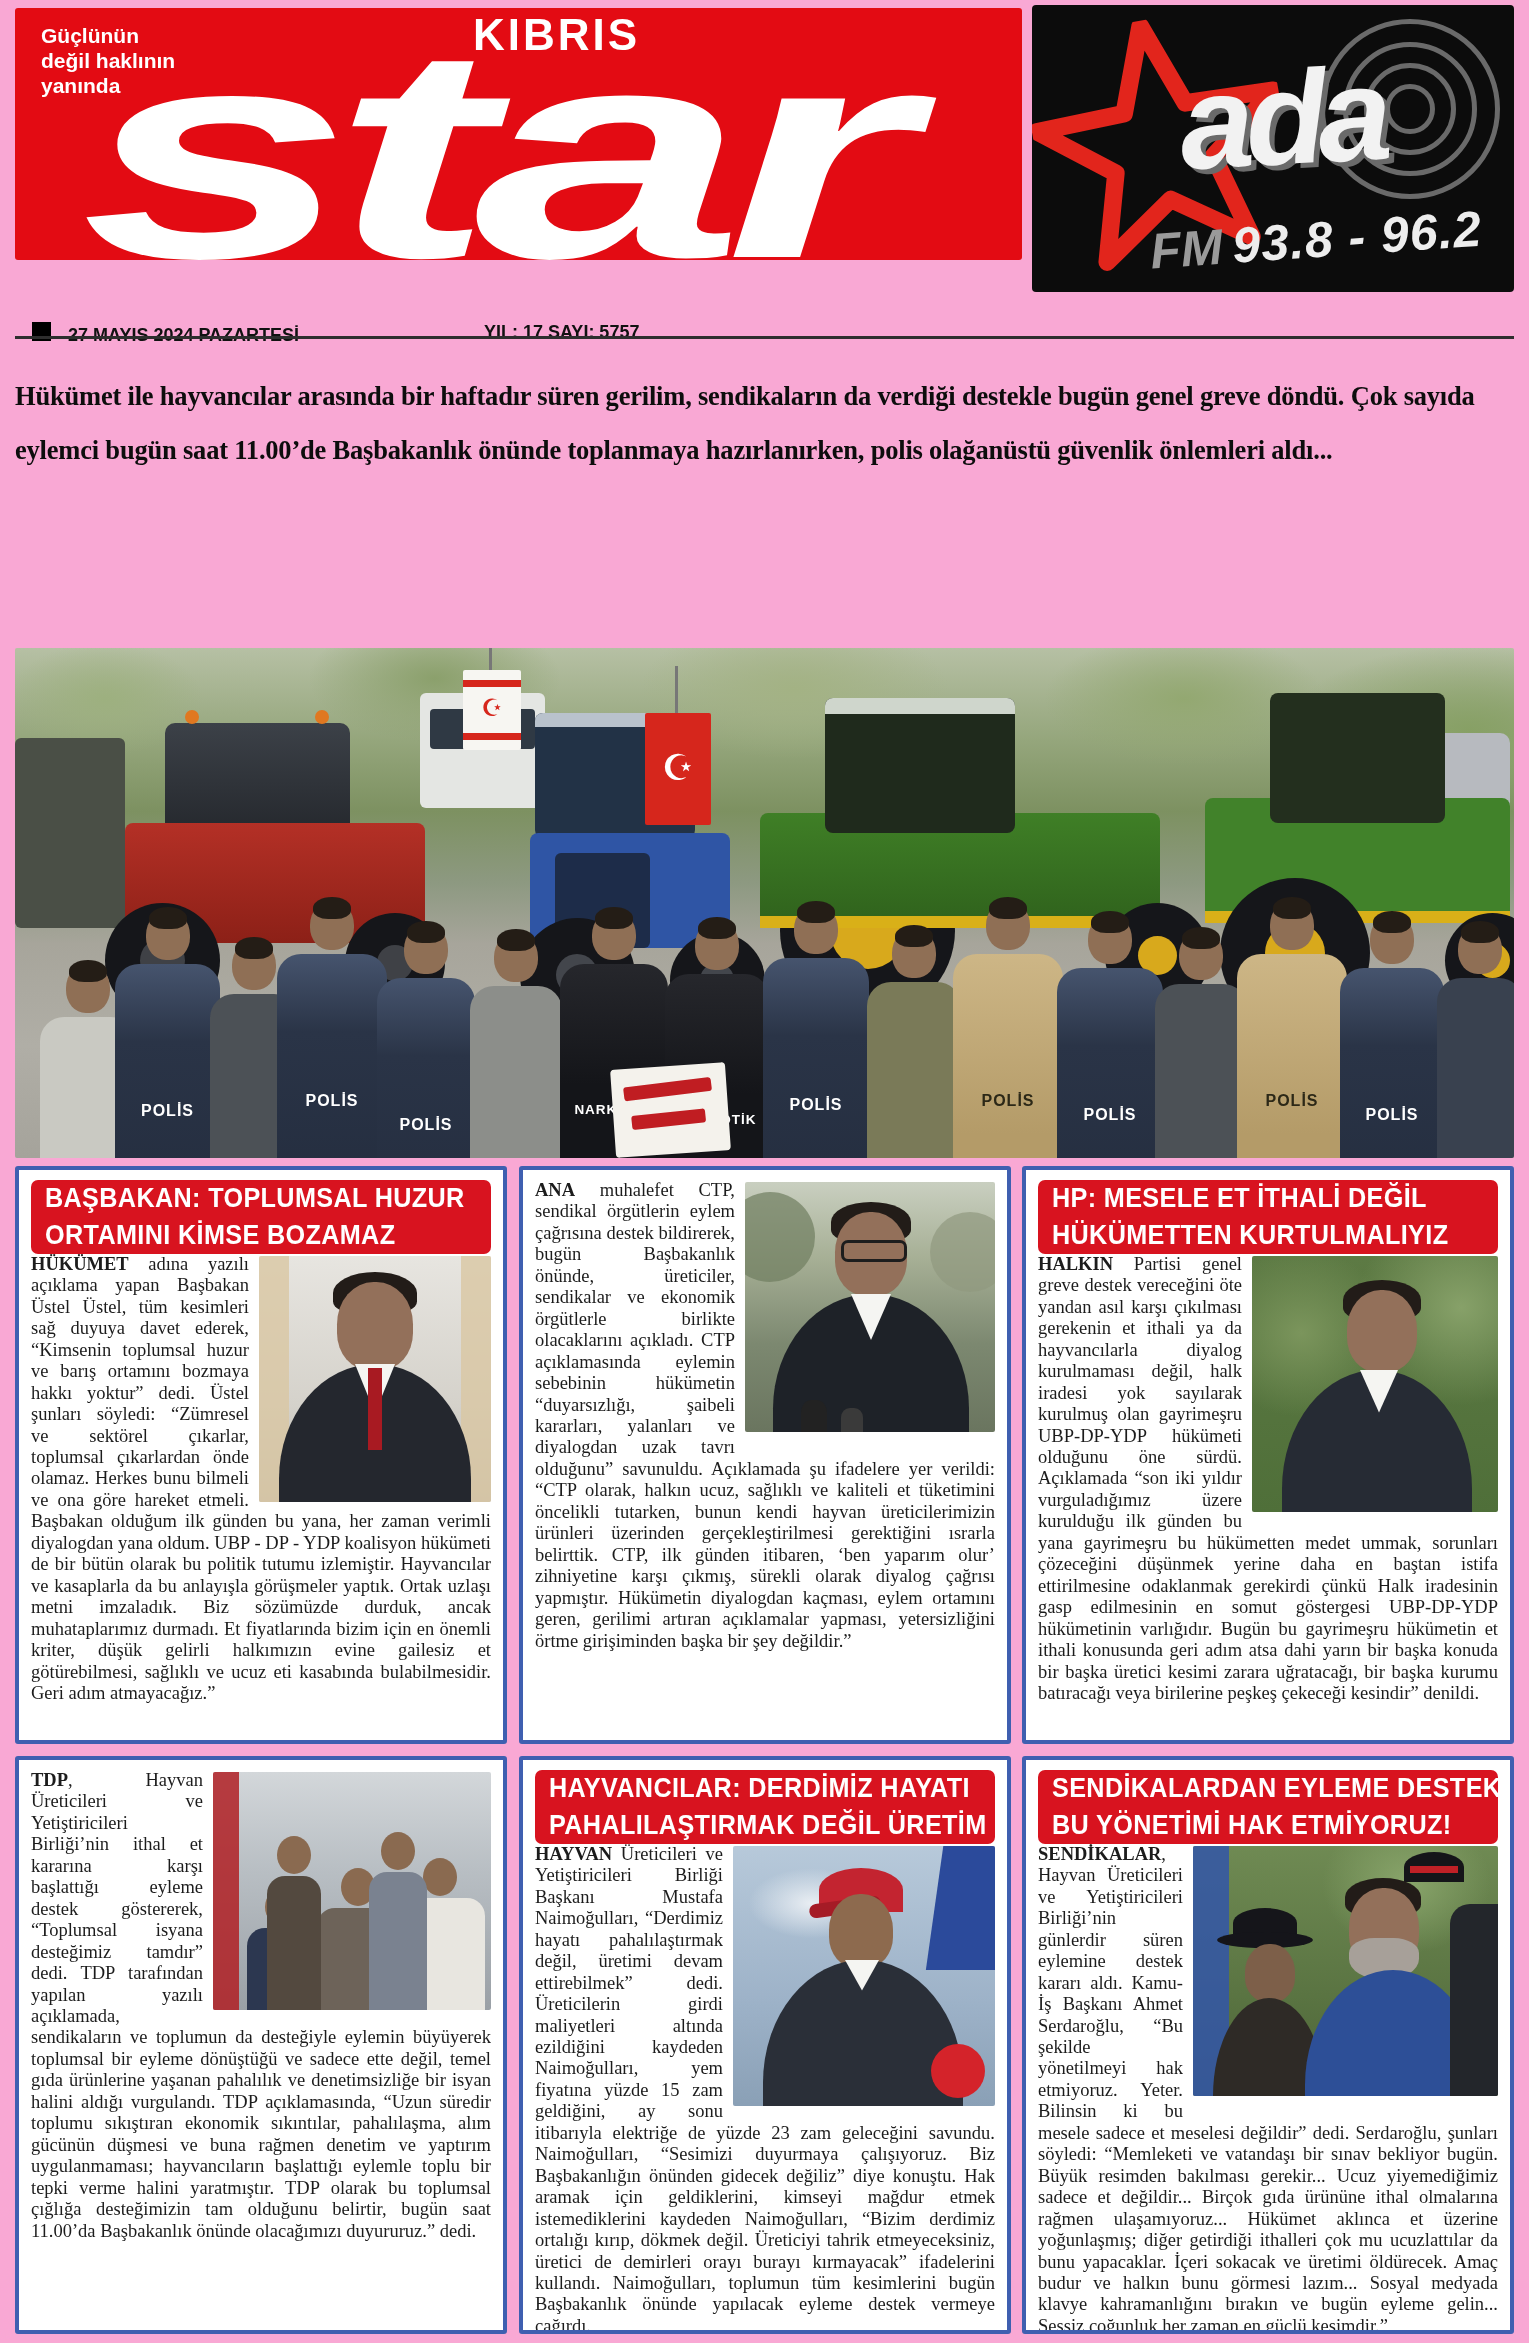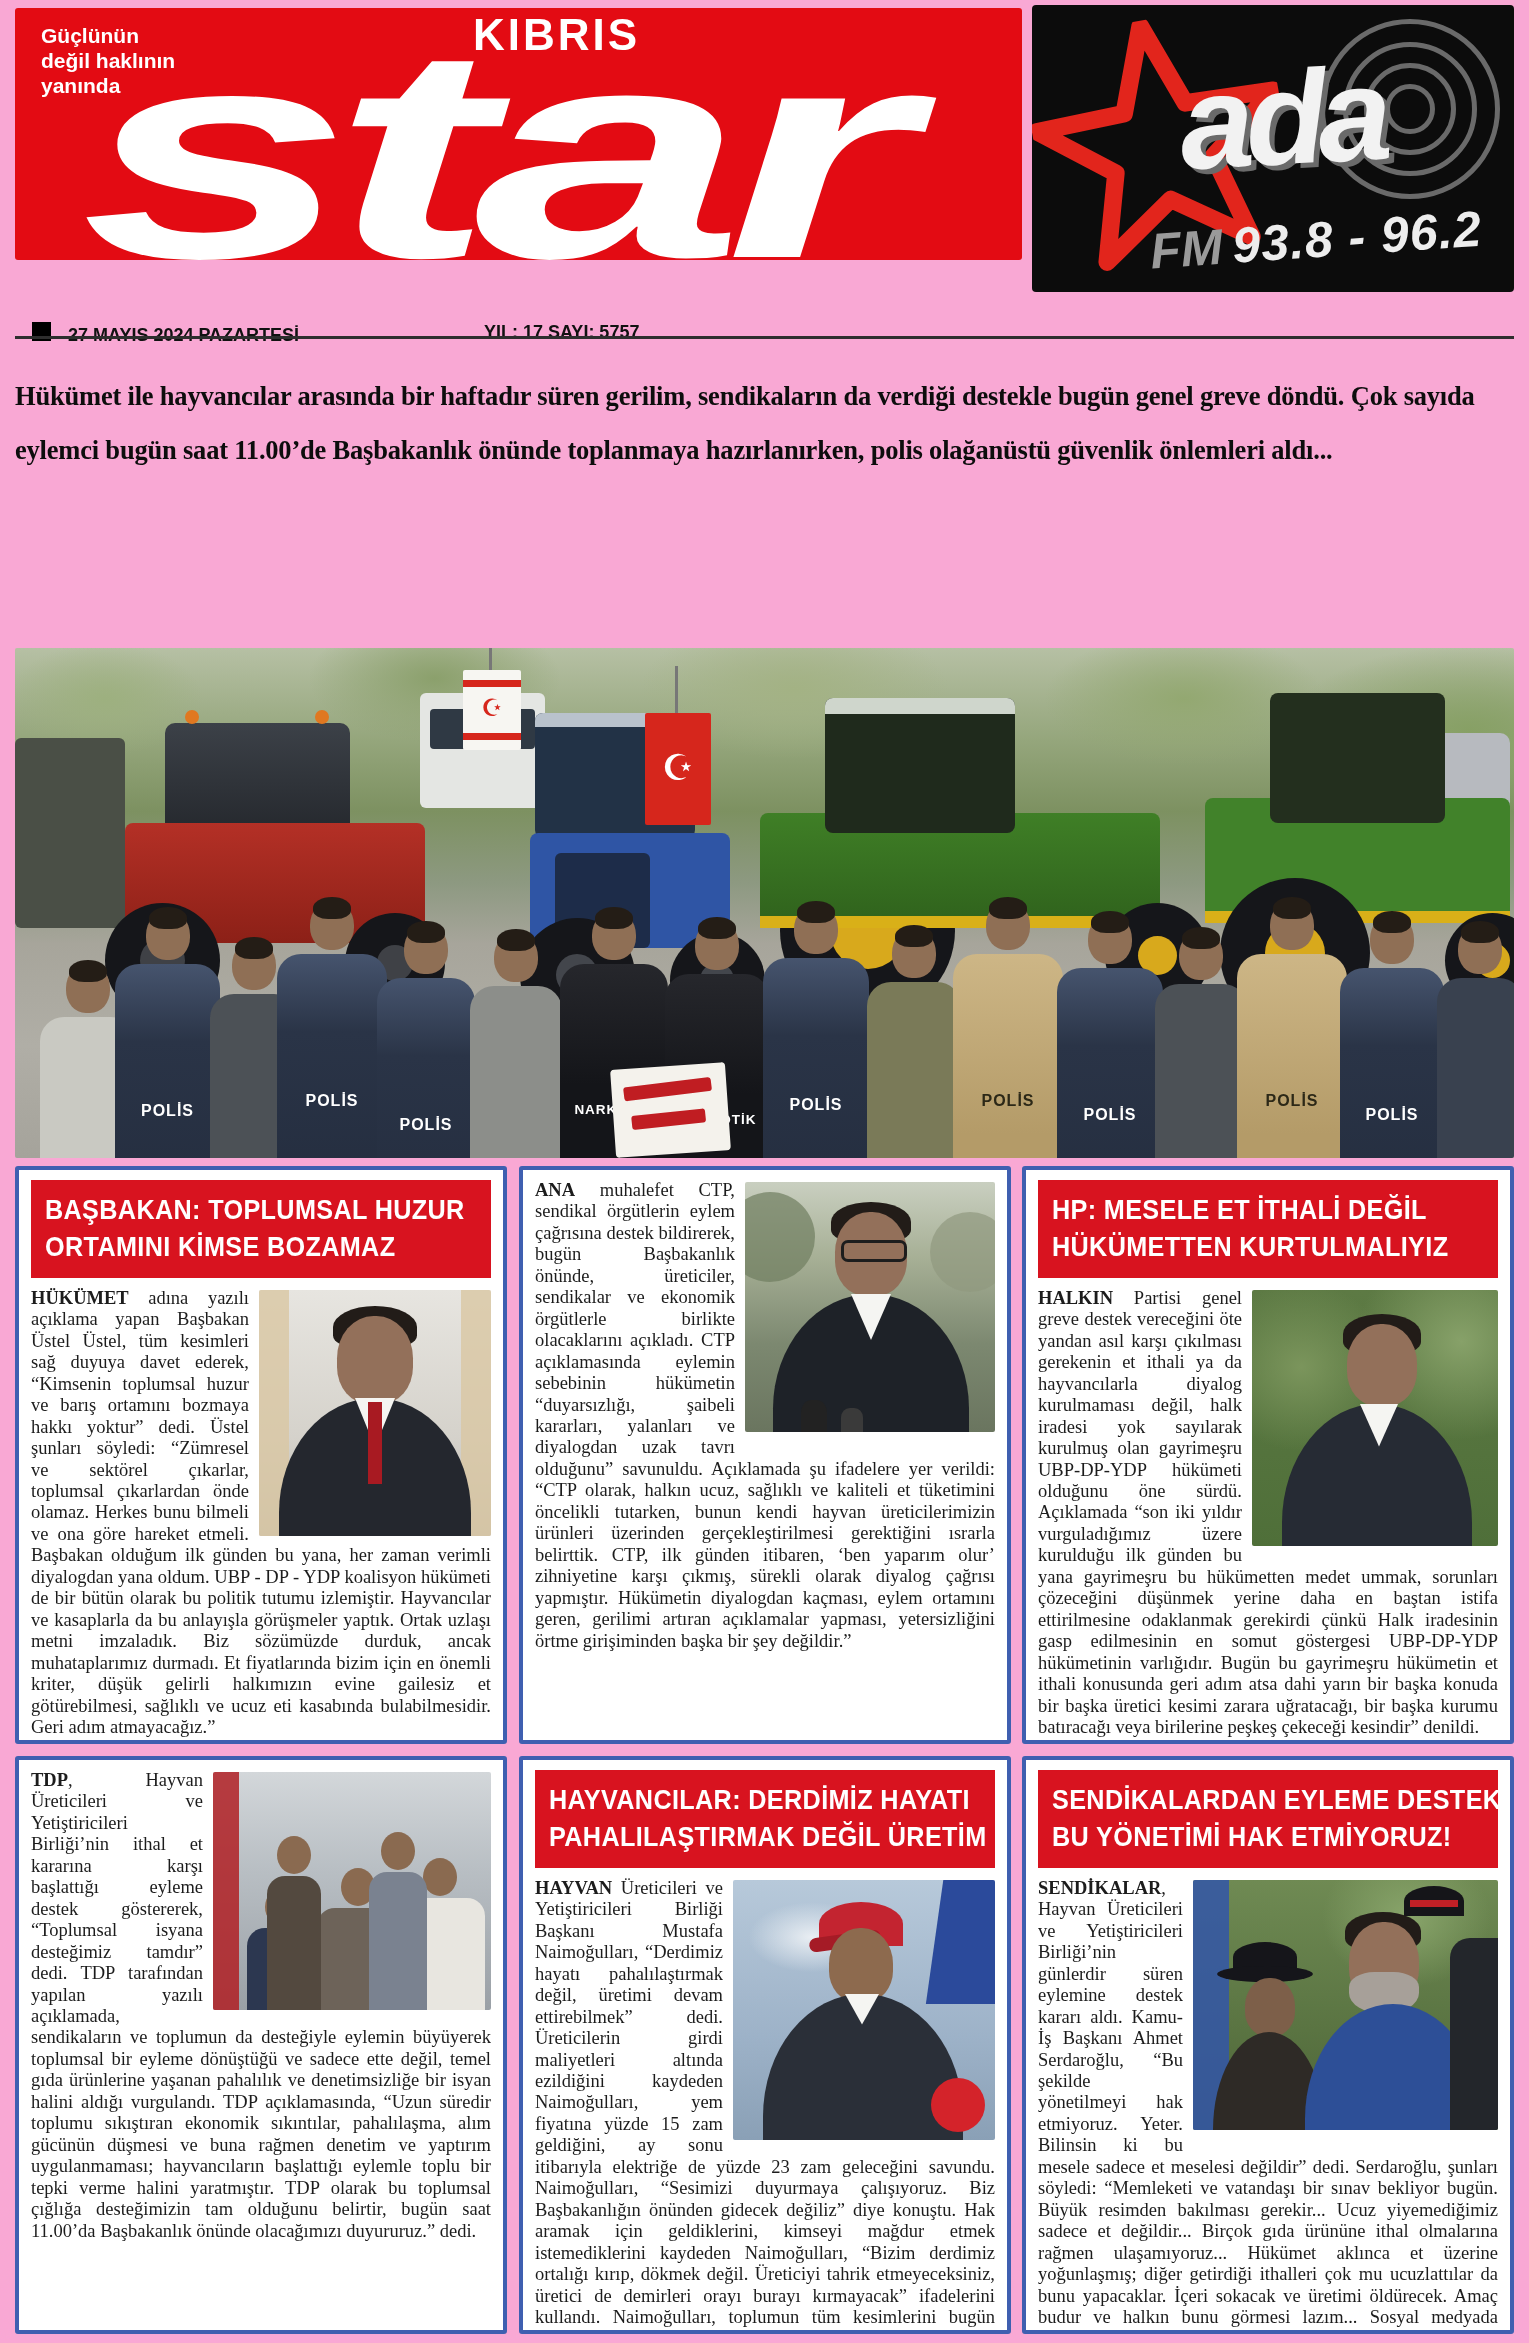--- a/index.html
+++ b/index.html
@@ -63,21 +63,21 @@
   .t-black .vest-label{font-size:13.5px;}
   .flagpole{position:absolute;width:3px;background:#777;}
   .banner{position:absolute;left:598px;top:418px;width:115px;height:88px;background:#f4f2ec;border-radius:4px;
           transform:rotate(-4deg);z-index:6;overflow:hidden;}
   .banner i{position:absolute;background:#c01d22;border-radius:3px;}
   .brand-sm{position:absolute;color:#fff;font-family:"Liberation Sans",sans-serif;font-weight:bold;
             font-size:12px;letter-spacing:1px;z-index:3;}
   
   .box{position:absolute;width:492px;height:578px;border:4px solid #3f5fb0;background:#fff;border-radius:3px;
        padding:10px 12px;box-sizing:border-box;overflow:hidden;}
-  .box-head{background:#d8131f;padding:12px 14px;margin-bottom:10px;}
+  .box-head{background:#d8131f;padding:0 14px;border-radius:7px;}
   .box-head span{display:block;color:#fff;font-family:"Liberation Sans",sans-serif;font-weight:bold;
                  font-size:28px;line-height:1.32;white-space:nowrap;transform:scaleX(.9);transform-origin:0 50%;
                  letter-spacing:.4px;}
   .body-text{margin:0;font-size:18.5px;line-height:1.16;color:#1c1c1c;text-align:justify;}
   .lead{font-weight:bold;}
   .ph{float:right;margin:2px 0 6px 10px;position:relative;overflow:hidden;border-radius:2px;}
   .ph1{width:232px;height:246px;background:linear-gradient(180deg,#e7e5e0 0%,#d5d2cb 60%,#bdbab2 100%);}
   .ph2{width:250px;height:250px;background:linear-gradient(180deg,#c9cfc0 0%,#a7b096 30%,#7c8870 65%,#6a755f 100%);}
   .ph3{width:246px;height:256px;background:
         radial-gradient(130px 120px at 20% 30%, #7b955c 0%, rgba(0,0,0,0) 70%),

